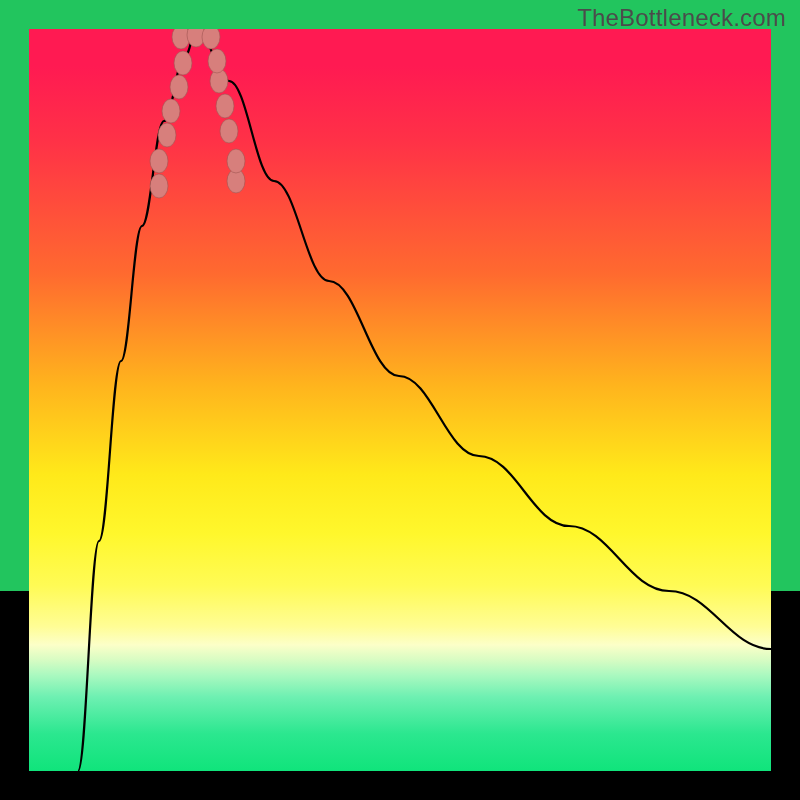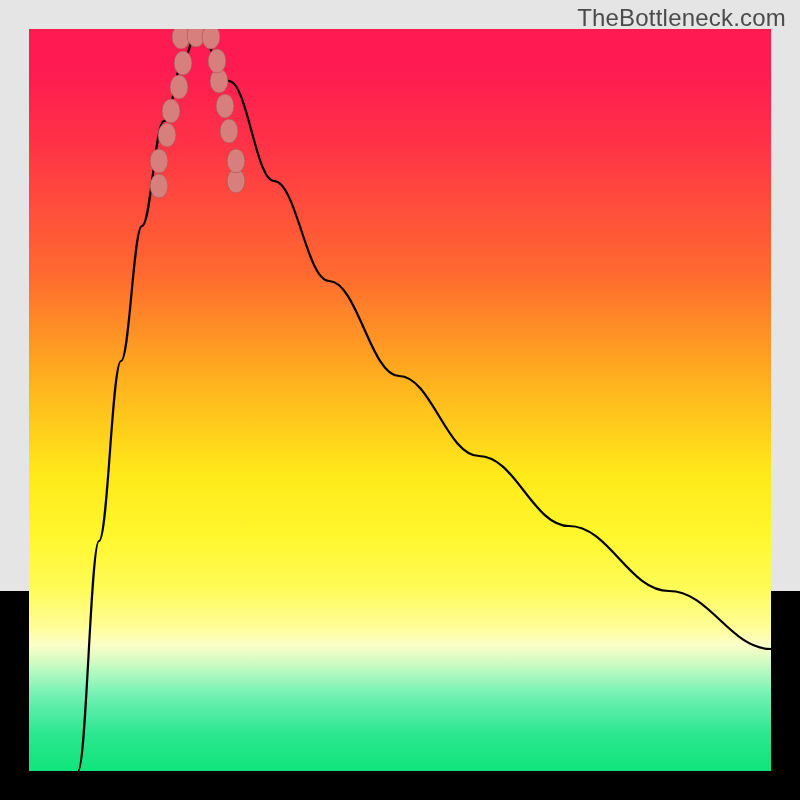--- a/index.html
+++ b/index.html
@@ -9,21 +9,21 @@
     height: 800px;
     overflow: hidden;
     background: #000;
   }
   .frame {
     position: absolute;
     left: 0;
     top: 0;
     width: 800px;
     height: 591px;
-    background: #e5e5e5;
+    background: #22c55e;
   }
   .plot {
     position: absolute;
     left: 29px;
     top: 29px;
     width: 742px;
     height: 742px;
     overflow: hidden;
   }
   .gradient {

